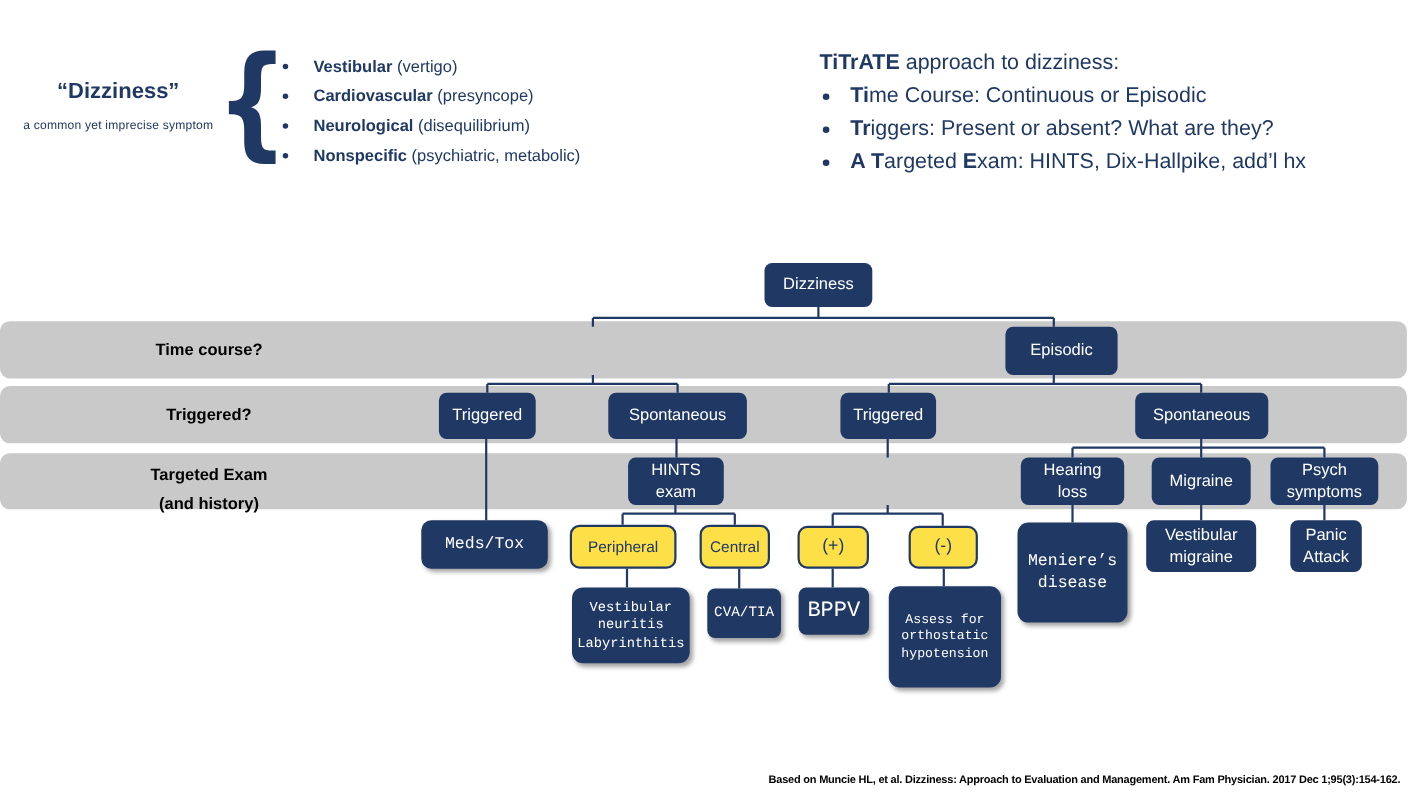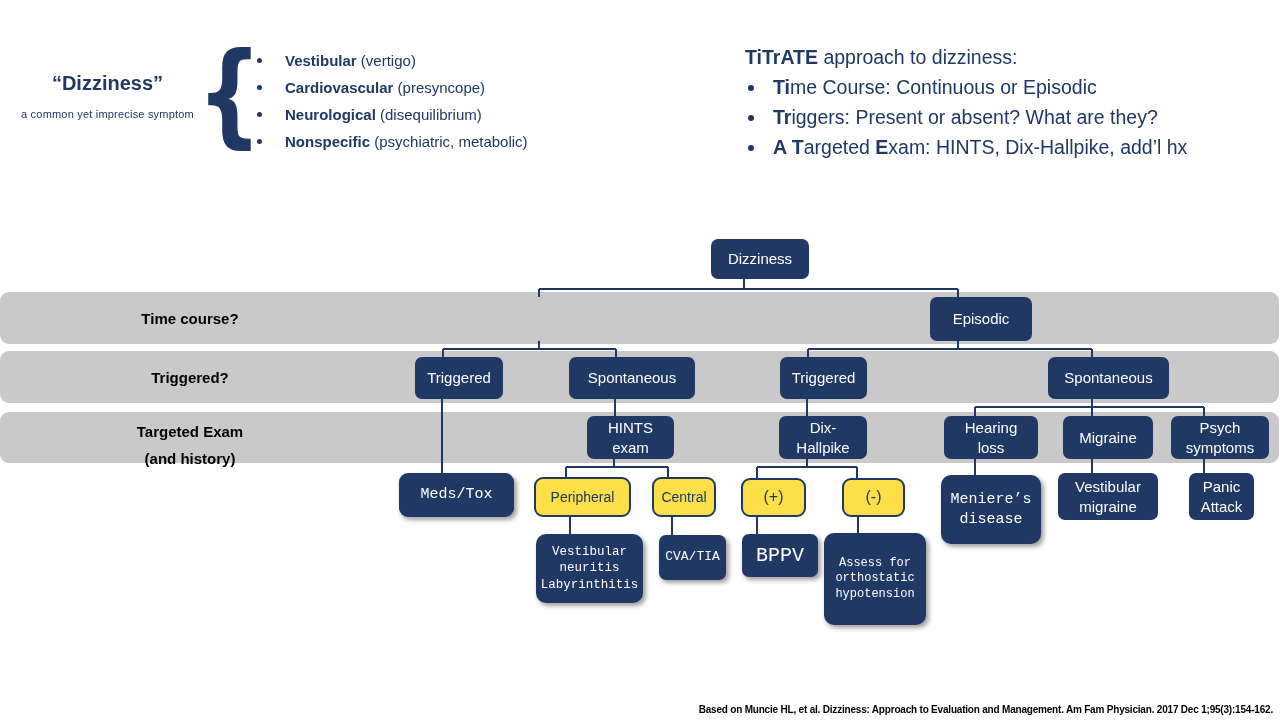--- a/index.html
+++ b/index.html
@@ -41,47 +41,47 @@
   .bl1 { top:292px; height:52px; }
   .bl2 { top:351px; height:52px; }
   .bl3 { top:412px; height:65px; }
 
   
   .connectors { position:absolute; left:0; top:0; z-index:2; pointer-events:none; }
 
   
   .node { position:absolute; z-index:4; display:flex; align-items:center; justify-content:center;
     text-align:center; white-space:pre-line; background:var(--navy); color:#ffffff;
-    font-size:15px; line-height:1.3; border-radius:7px;margin-left:16px; }
+    font-size:15px; line-height:1.3; border-radius:7px; }
   .node.light { background:#fde047; color:var(--navy); border:2px solid var(--navy); border-radius:9px; }
   .shadow { box-shadow:2.5px 3px 4px rgba(90,90,90,.55);font-family:Liberation Mono, monospace; }
 
   .n-dizziness     { left:695px; top:239px; width:98px;  height:40px; }
   .n-continuous    { left:484px; top:297px; width:110px; height:44px; }
   .n-episodic      { left:914px; top:297px; width:102px;  height:44px; }
   .n-triggered_c   { left:399px; top:357px; width:88px;  height:42px; }
   .n-spontaneous_c { left:553px; top:357px; width:126px; height:42px; }
   .n-triggered_e   { left:764px; top:357px; width:87px;  height:42px; }
   .n-spontaneous_e { left:1032px;top:357px; width:121px; height:42px; }
   .n-hints         { left:571px; top:416px; width:87px;  height:43px; }
   .n-dix           { left:763px; top:416px; width:88px;  height:43px; }
   .n-hearing       { left:928px; top:416px; width:94px;  height:43px; }
   .n-migraine      { left:1047px;top:416px; width:90px;  height:43px; }
   .n-psych         { left:1155px;top:416px; width:98px;  height:43px; }
   .n-medstox       { left:383px; top:473px; width:115px; height:44px; border-radius:9px; }
   .n-peripheral    { left:518px; top:477px; width:97px;  height:40px; font-size:14px; }
   .n-central       { left:636px; top:477px; width:64px;  height:40px; font-size:14px; }
   .n-plus          { left:725px; top:478px; width:65px;  height:39px; font-size:16px; }
   .n-minus         { left:826px; top:478px; width:63px;  height:39px; font-size:16px; }
-  .n-menieres      { left:925px; top:475px; width:100px; height:69px; border-radius:10px; }
+  .n-menieres      { left:925px; top:475px; width:100px; height:91px; border-radius:10px; }
   .n-vest_migraine { left:1042px;top:473px; width:100px; height:47px; }
   .n-panic         { left:1173px;top:473px; width:65px;  height:47px; }
   .n-vest_neuritis { left:520px; top:534px; width:107px; height:69px; font-size:12.5px; border-radius:10px; }
   .n-cva_tia       { left:643px; top:535px; width:67px;  height:45px; font-size:13px; }
-  .n-bppv          { left:726px; top:534px; width:76px;  height:43px; font-size:20px; }
+  .n-bppv          { left:726px; top:534px; width:64px;  height:43px; font-size:20px; }
   .n-assess        { left:808px; top:533px; width:102px; height:92px; font-size:12px; border-radius:10px; }
 
   
   .citation { position:absolute; right:7px; bottom:5px; font-size:10px; font-weight:bold;
     color:var(--ink); letter-spacing:-0.2px; }
 </style>
 </head>
 <body>
 
 <div class="slide">
@@ -135,22 +135,20 @@
   </svg>
 
   <div class="node n-dizziness">Dizziness</div>
   <div class="node n-episodic">Episodic</div>
   <div class="node n-triggered_c">Triggered</div>
   <div class="node n-spontaneous_c">Spontaneous</div>
   <div class="node n-triggered_e">Triggered</div>
   <div class="node n-spontaneous_e">Spontaneous</div>
   <div class="node n-hints">HINTS
 exam</div>
-  <div class="node n-dix">Dix-
-Hallpike</div>
   <div class="node n-hearing">Hearing
 loss</div>
   <div class="node n-migraine">Migraine</div>
   <div class="node n-psych">Psych
 symptoms</div>
   <div class="node n-medstox shadow">Meds/Tox</div>
   <div class="node light n-peripheral">Peripheral</div>
   <div class="node light n-central">Central</div>
   <div class="node light n-plus">(+)</div>
   <div class="node light n-minus">(-)</div>

